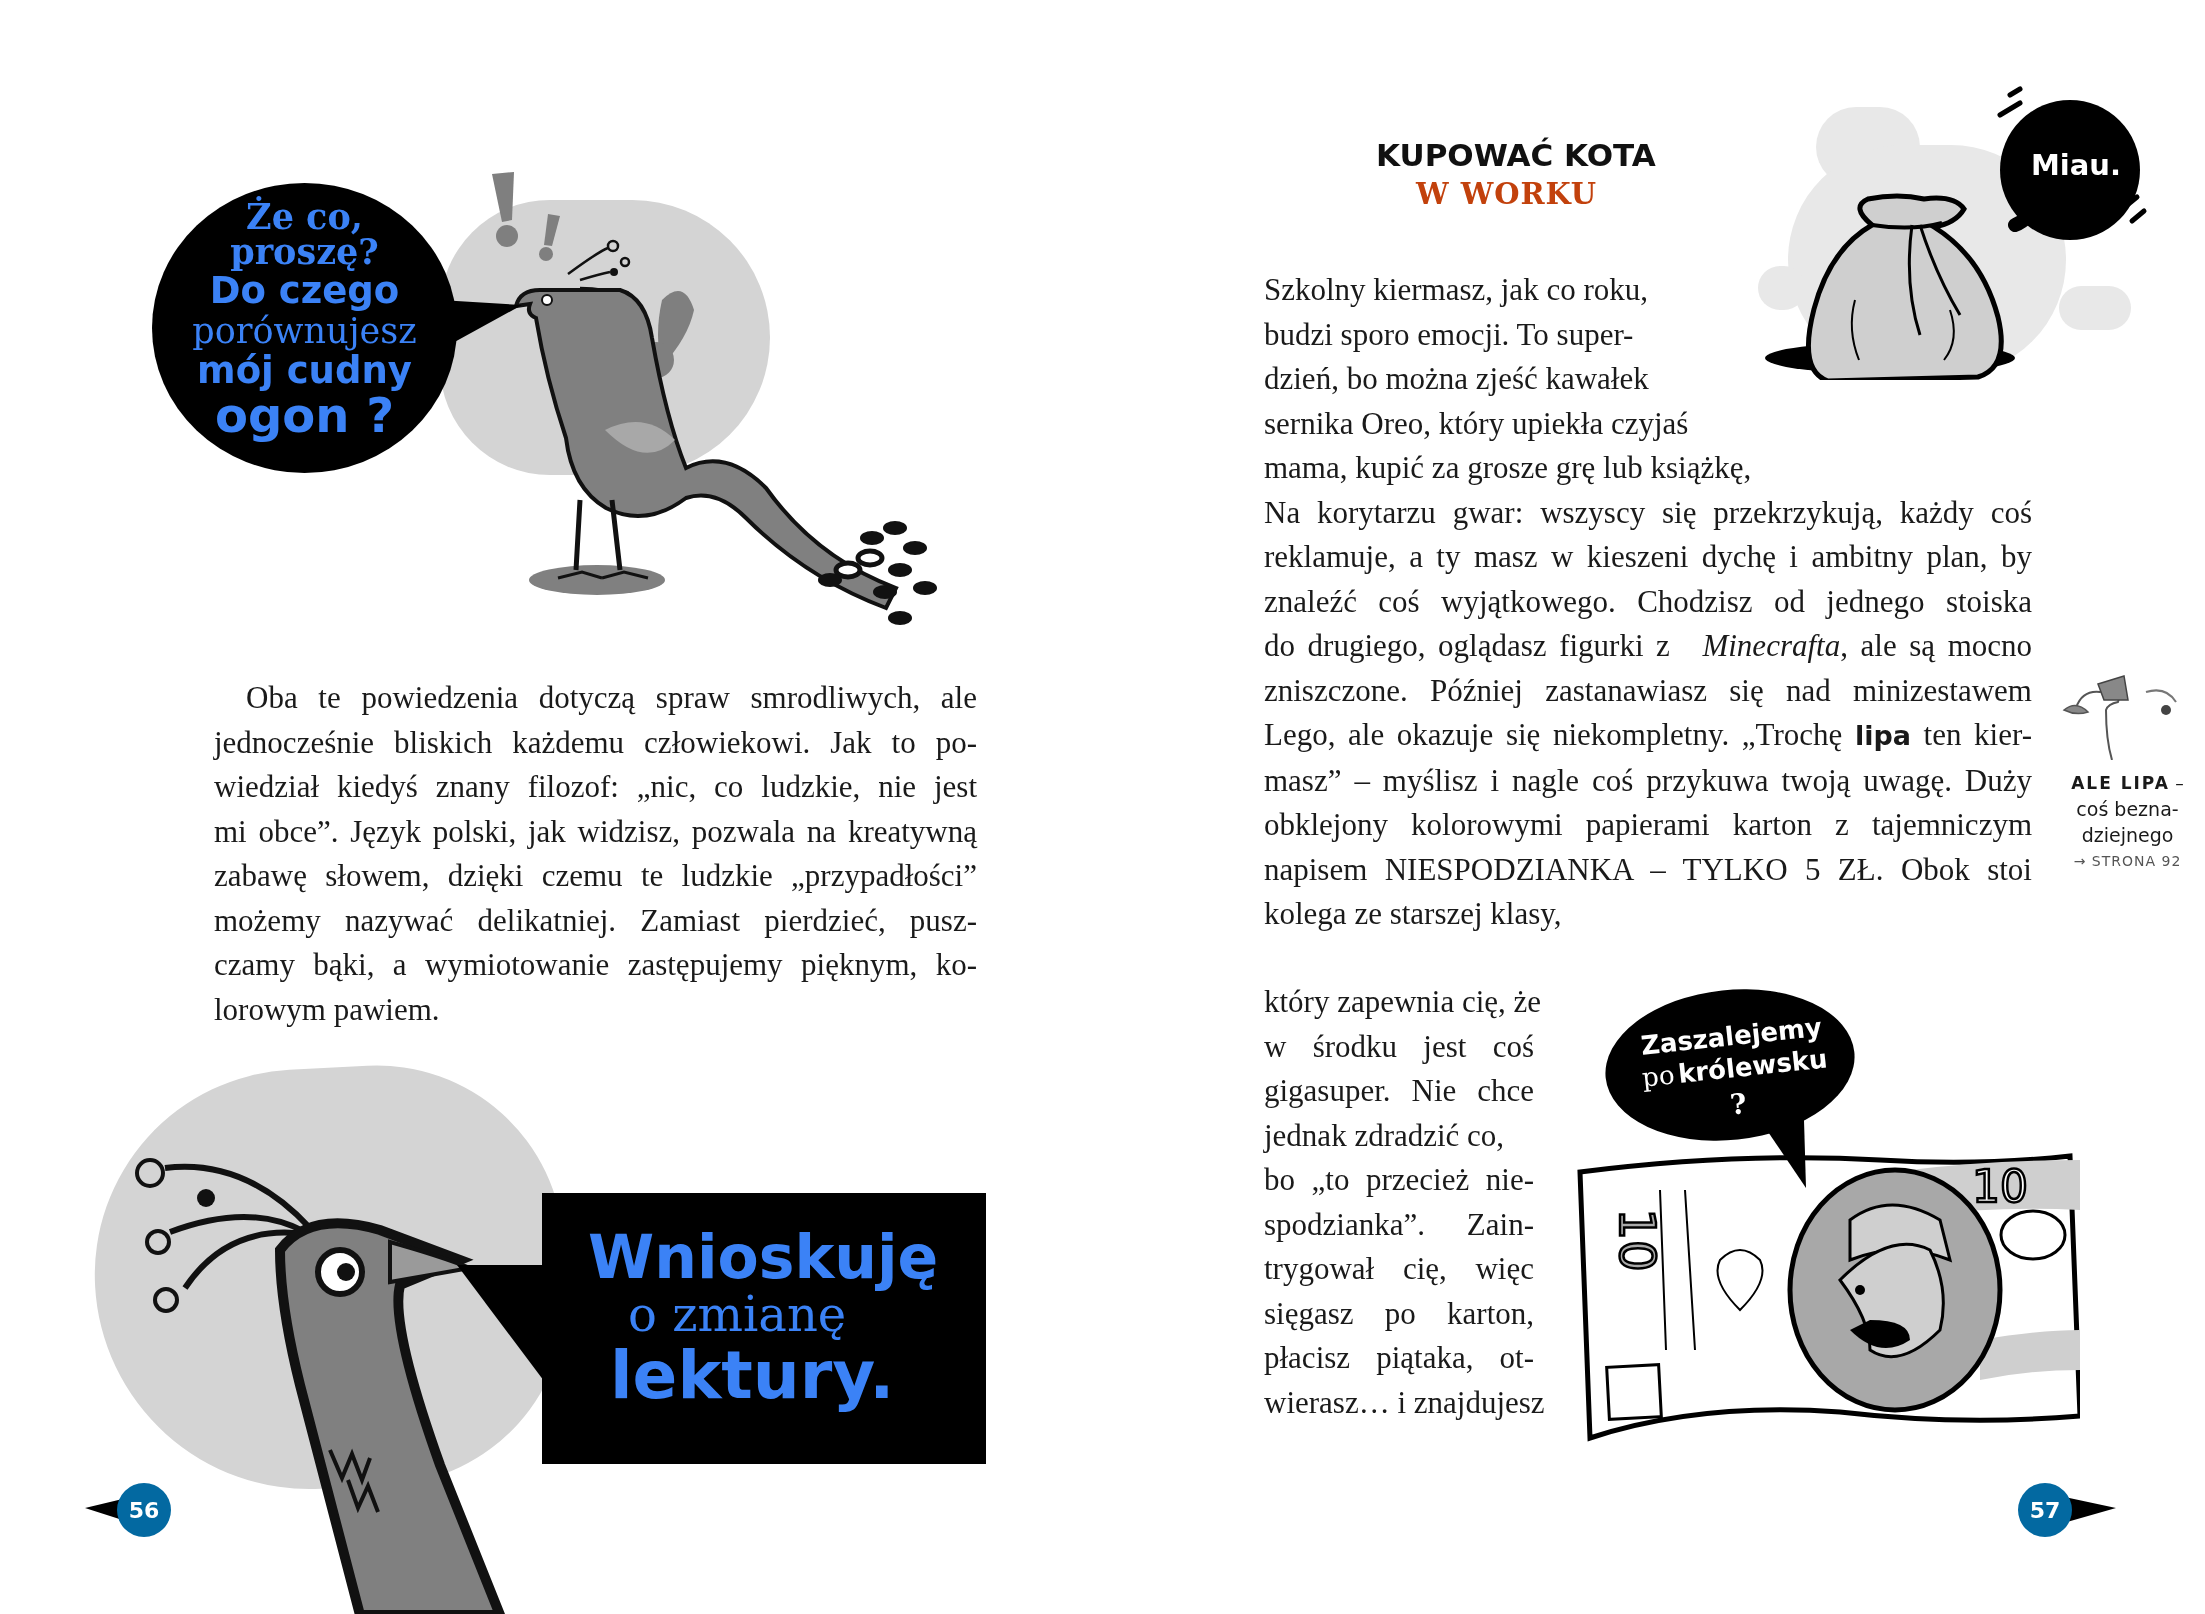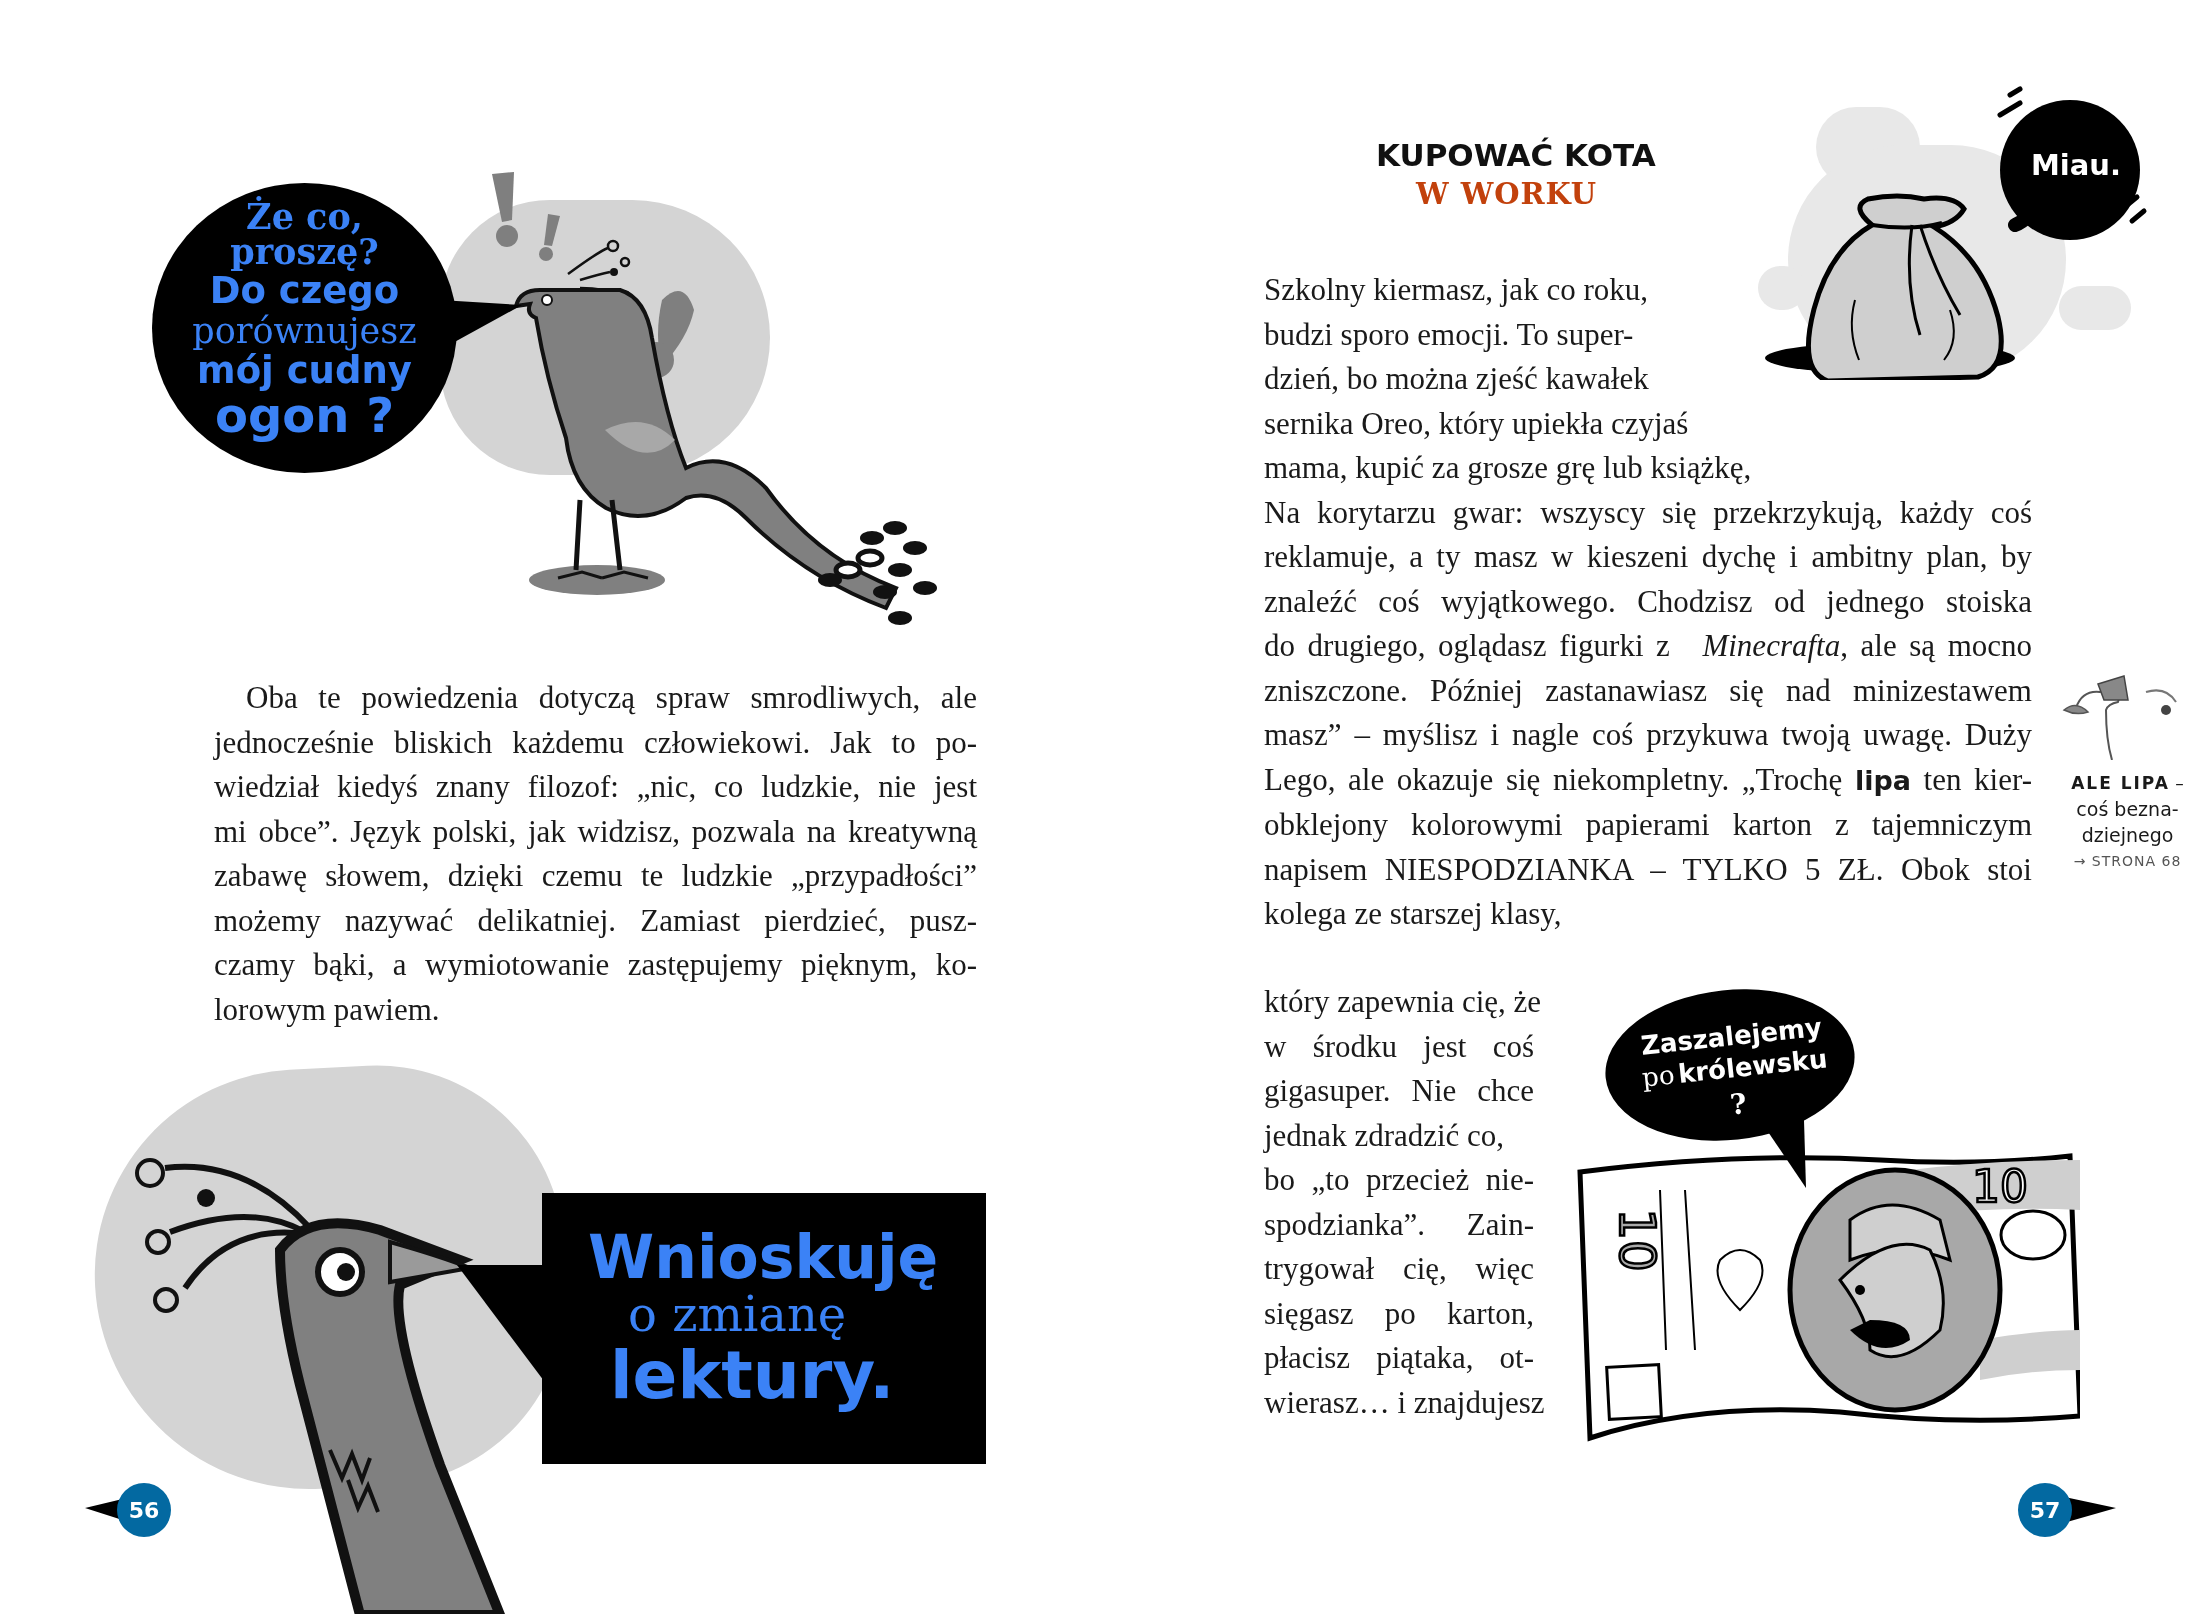--- a/index.html
+++ b/index.html
@@ -150,22 +150,22 @@
   <span class="line">Szkolny kiermasz, jak co roku,</span>
   <span class="line">budzi sporo emocji. To super-</span>
   <span class="line">dzień, bo można zjeść kawałek</span>
   <span class="line">sernika Oreo, który upiekła czyjaś</span>
   <span class="line">mama, kupić za grosze grę lub książkę,</span>
   <span class="line j">Na korytarzu gwar: wszyscy się przekrzykują, każdy coś</span>
   <span class="line j">reklamuje, a ty masz w kieszeni dychę i ambitny plan, by</span>
   <span class="line j">znaleźć coś wyjątkowego. Chodzisz od jednego stoiska</span>
   <span class="line j"><span>do drugiego, oglądasz figurki z </span><span class="ital">Minecrafta</span><span>, ale są mocno</span></span>
   <span class="line j">zniszczone. Później zastanawiasz się nad minizestawem</span>
+  <span class="line j"><span>Lego, ale okazuje się niekompletny. „Trochę </span><span class="lipa">lipa</span><span> ten kier-</span></span>
   <span class="line j">masz” – myślisz i nagle coś przykuwa twoją uwagę. Duży</span>
-  <span class="line j"><span>Lego, ale okazuje się niekompletny. „Trochę </span><span class="lipa">lipa</span><span> ten kier-</span></span>
   <span class="line j">obklejony kolorowymi papierami karton z tajemniczym</span>
   <span class="line j">napisem NIESPODZIANKA – TYLKO 5 ZŁ. Obok stoi</span>
   <span class="line">kolega ze starszej klasy,</span>
 </div>
 
 <div class="abs body-text" style="left:1264px; top:980px; width:270px;">
   <span class="line j">który zapewnia cię, że</span>
   <span class="line j">w środku jest coś</span>
   <span class="line j">gigasuper. Nie chce</span>
   <span class="line">jednak zdradzić co,</span>
@@ -210,19 +210,19 @@
   <path d="M20 38 q6 -18 24 -16 q10 -10 22 -4 l-4 14 q-10 2 -12 8 q0 30 6 50" stroke="#555" stroke-width="2" fill="#fff"></path>
   <path d="M8 40 q12 -10 24 2 q-12 4 -24 -2z" fill="#888" stroke="#555" stroke-width="1.5"></path>
   <polygon points="42,14 68,6 72,30 48,30" fill="#888" stroke="#444" stroke-width="1.5"></polygon>
   <circle cx="110" cy="40" r="5" fill="#444"></circle>
   <path d="M90 22 q20 -6 30 10" stroke="#777" stroke-width="2" fill="none"></path>
 </svg>
 <div class="abs marginal" style="left:2050px; top:770px; width:155px;">
   <div style="font-size:17px; line-height:26px;"><span style="font-weight:bold; letter-spacing:2px;">ALE LIPA</span><span> –</span></div>
   <div style="font-size:19px; line-height:26px;">coś bezna-</div>
   <div style="font-size:19px; line-height:26px;">dziejnego</div>
-  <div style="font-size:14px; line-height:26px; color:#555; letter-spacing:1px;">→ STRONA 68</div>
+  <div style="font-size:14px; line-height:26px; color:#555; letter-spacing:1px;">→ STRONA 92</div>
 </div>
 
 <svg class="abs" style="left:2060px; top:1492px;" width="60" height="36">
   <polygon points="0,4 56,16 0,32" fill="#000"></polygon>
 </svg>
 <div class="page-num" style="left:2018px; top:1483px;">57</div>
 
 </body></html>

